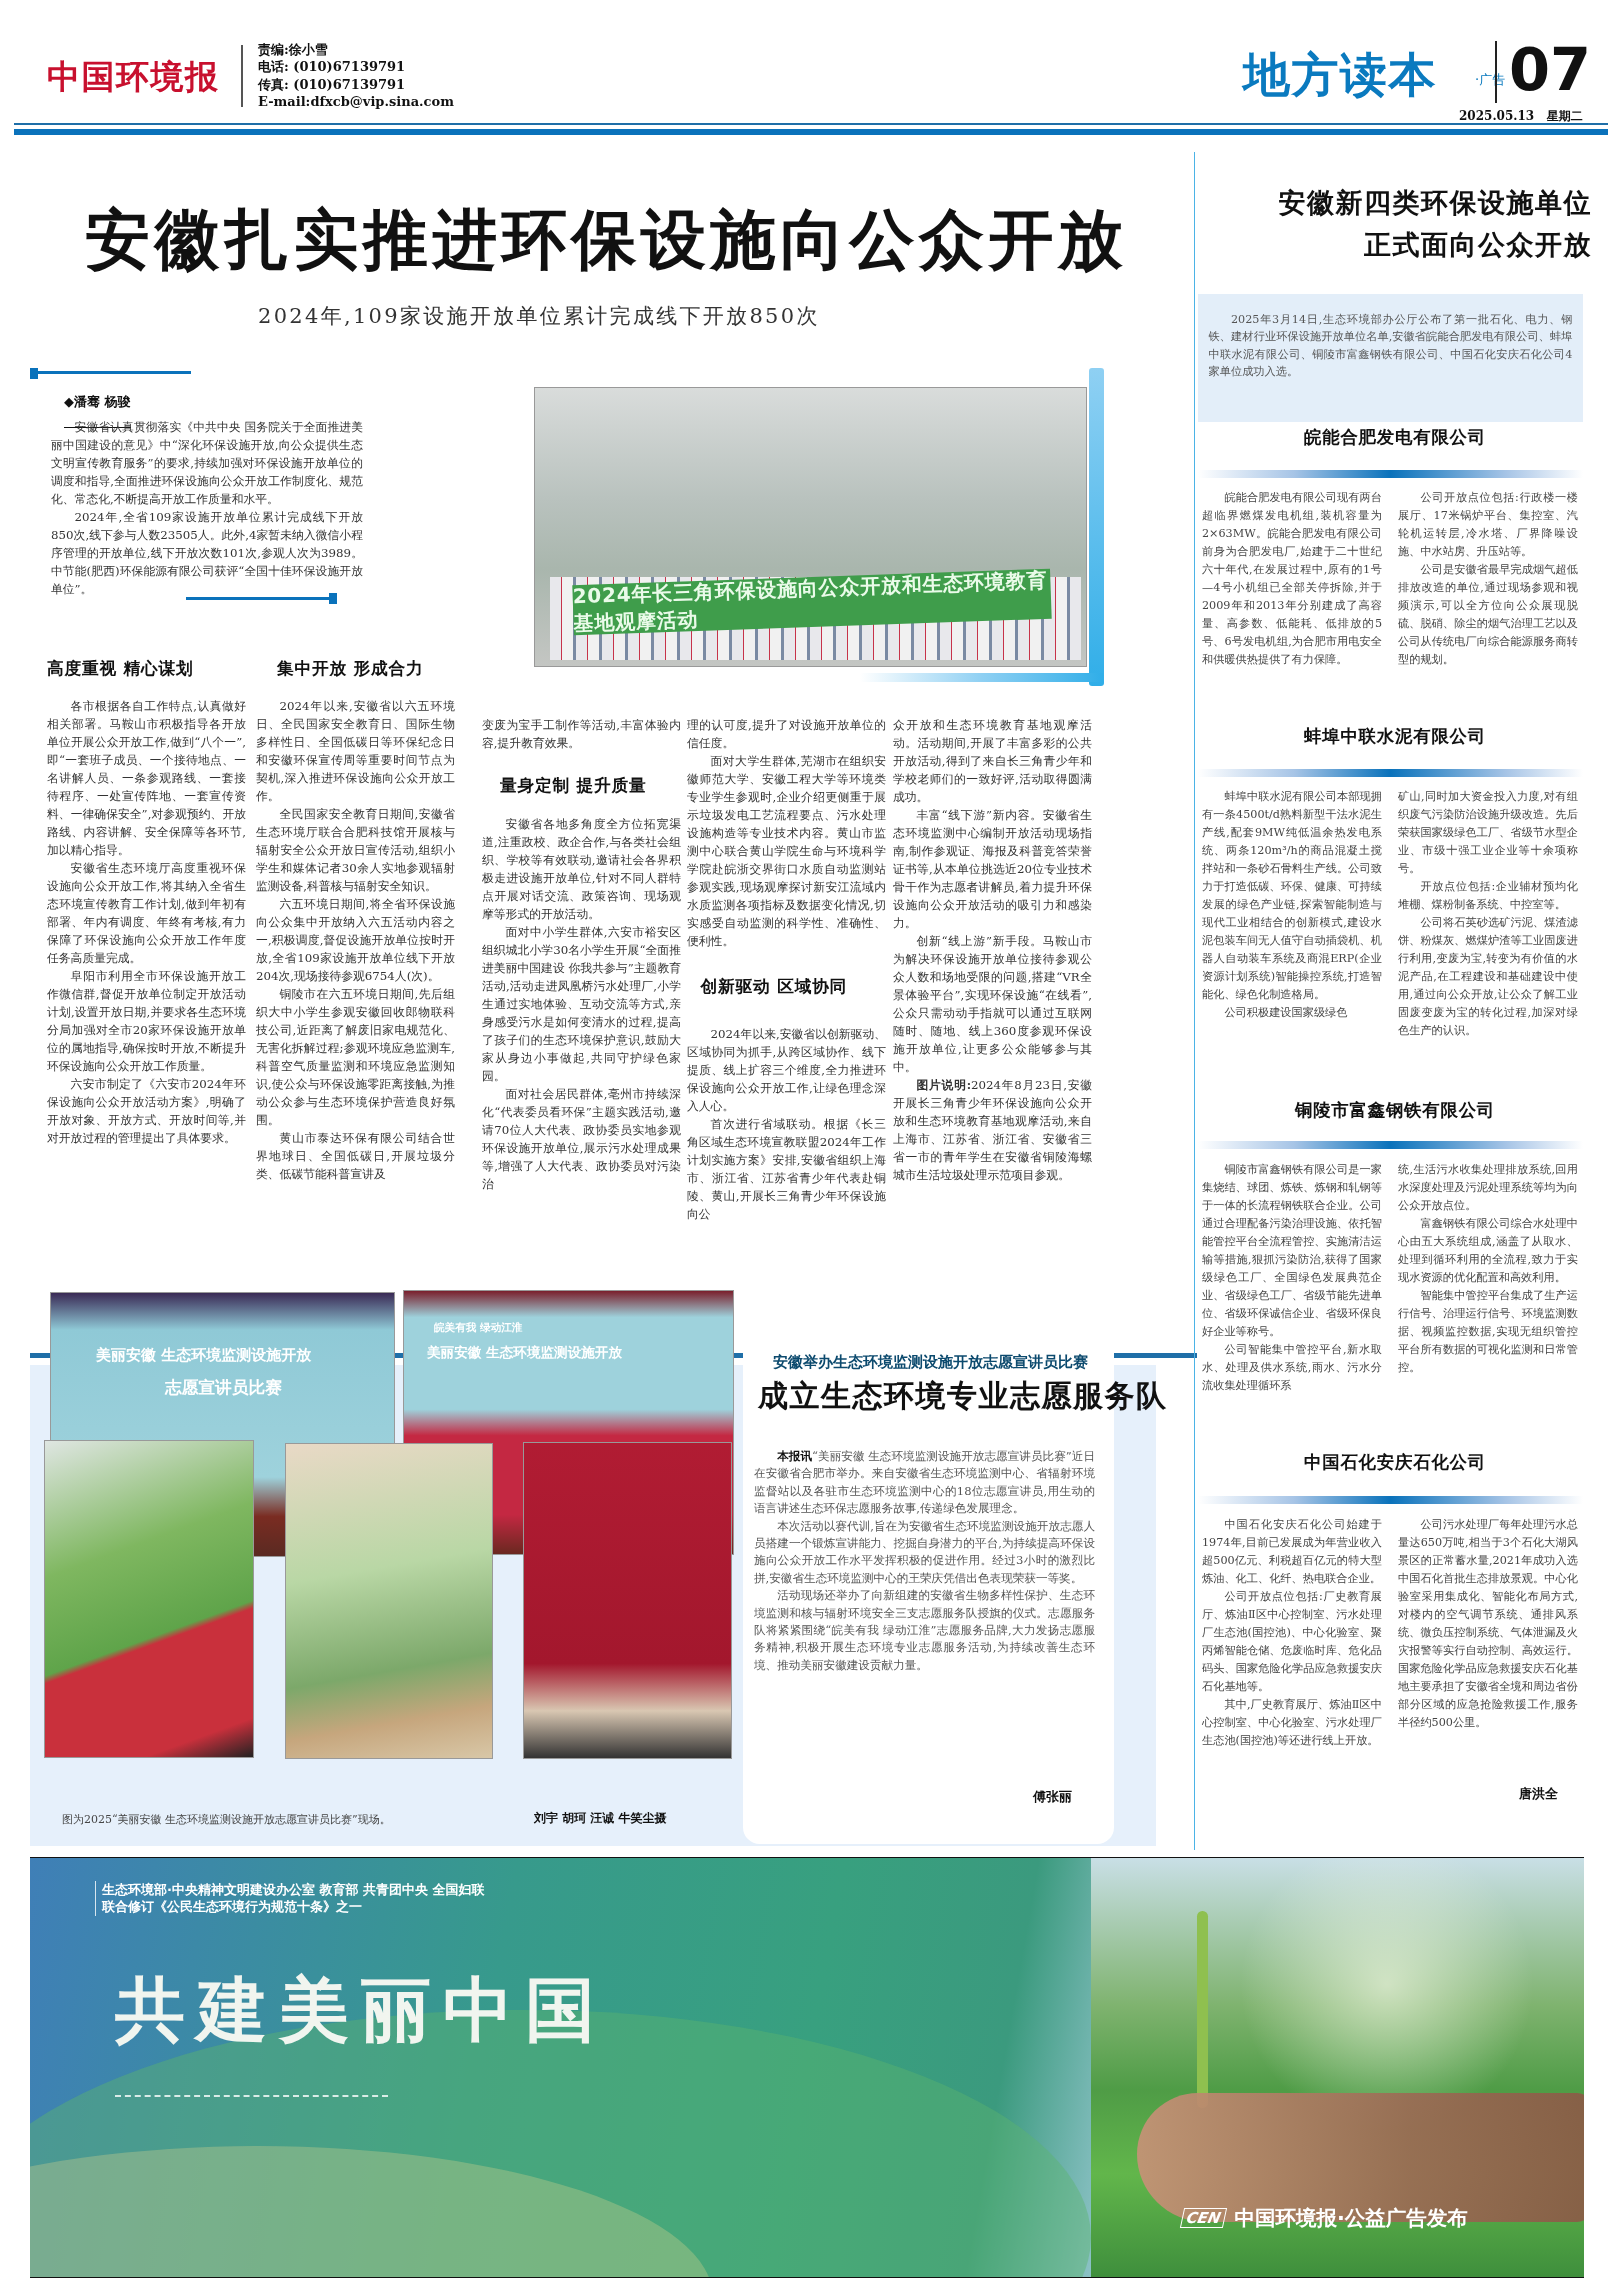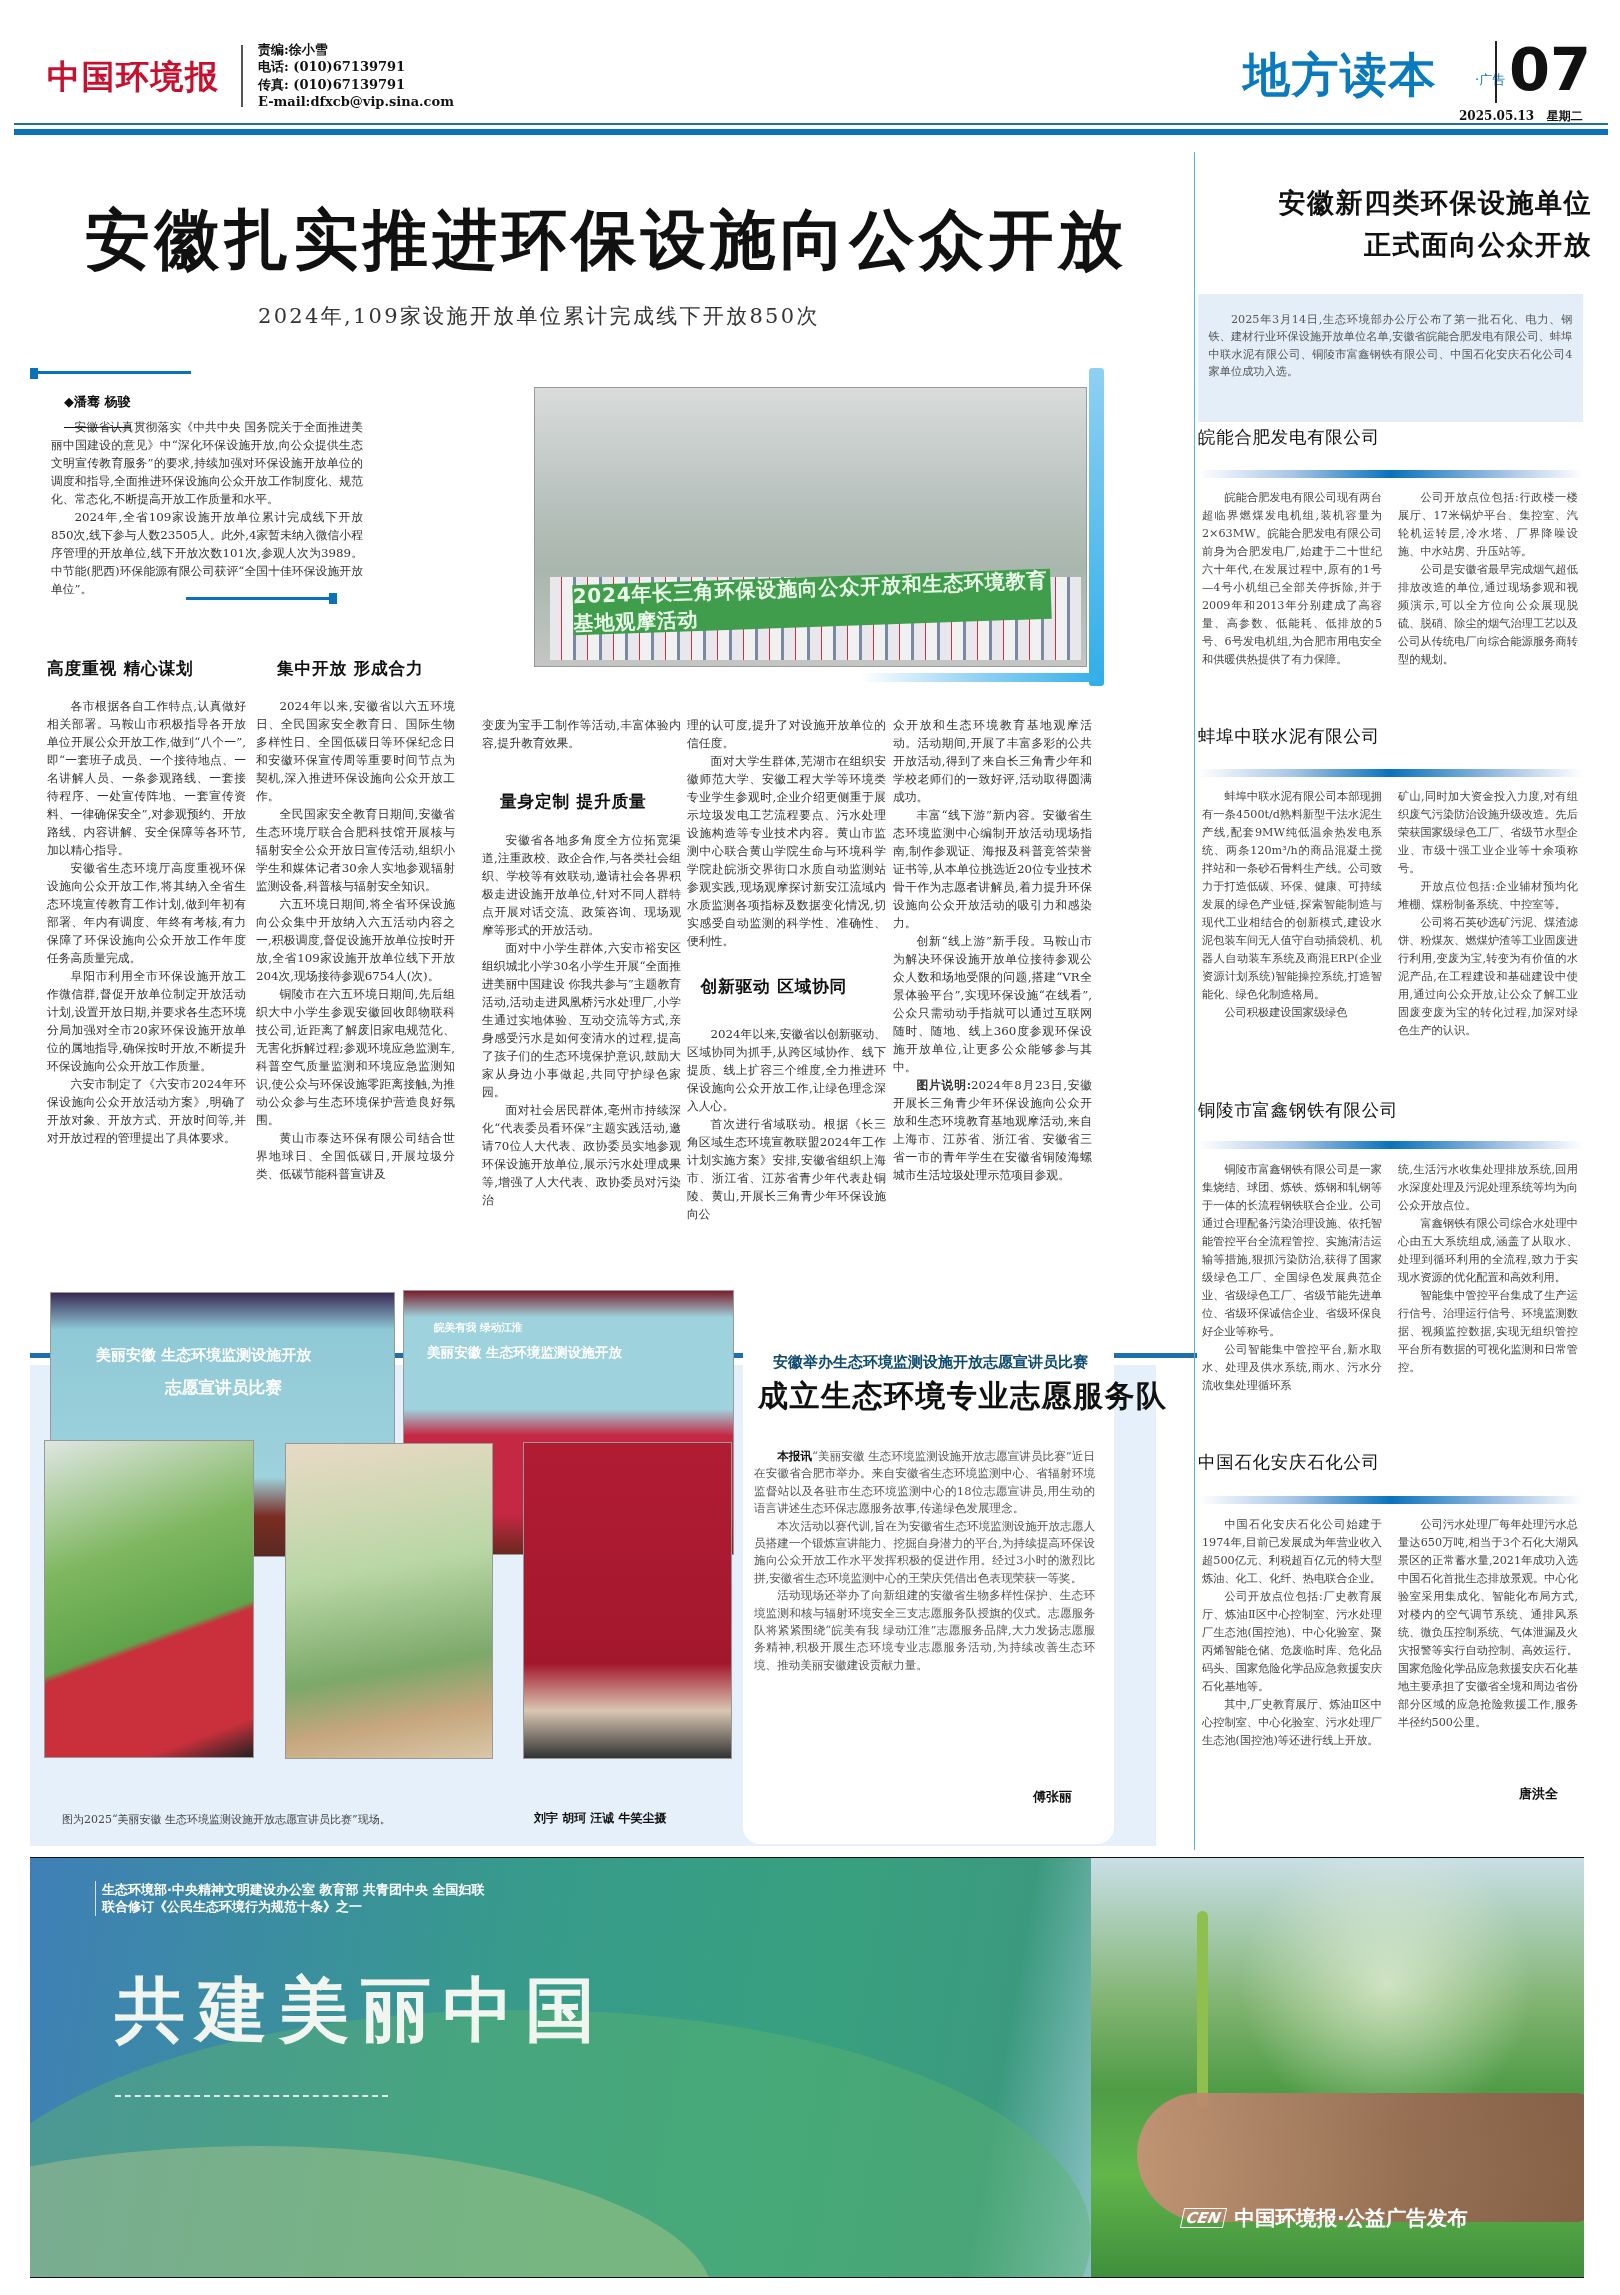--- a/index.html
+++ b/index.html
@@ -37,21 +37,21 @@
   .crowd{position:absolute;left:15px;bottom:6px;width:531px;height:83px;background:repeating-linear-gradient(90deg,#e8e8ec 0 10.6px,#c7334a 10.6px 12px,#f1f1f1 12px 23px,#7a8aa3 23px 26px)}
   
   .h3{font-size:16.7px;font-weight:bold;color:#111;font-family:"DejaVu Sans",sans-serif;letter-spacing:0.8px}
   .col{position:absolute;width:199px}
   
   .blue-rule{left:30px;top:1353px;width:1167px;height:4.5px;background:#1f6fa8}
   
   .rc-title{left:1198px;top:182px;width:394px;text-align:right;font-size:27px;font-weight:bold;color:#111;line-height:42px;letter-spacing:1.5px}
   .rc-intro{left:1198px;top:294px;width:385px;height:128px;background:#e3eef9;padding:16.7px 10.6px 0 10.6px}
   .rc-intro .body{font-size:11.2px;line-height:17.4px;color:#555}
-  .co-title{width:394px;font-size:17.4px;font-weight:normal;color:#111;letter-spacing:0.8px}
+  .co-title{width:394px;text-align:center;font-size:17.4px;font-weight:bold;color:#111;letter-spacing:0.8px}
   .grad-rule{height:7.6px;width:385px;background:linear-gradient(90deg,#fff 0%,#a6c4e6 25%,#0a72bb 50%,#a6c4e6 80%,#fff 100%)}
   .rcol{position:absolute;width:180px}
   .rcol .body{font-size:11.2px;line-height:18px;color:#444}
   .vline{left:1194px;top:152px;width:0.8px;height:1698px;background:#4bb3e6}
   
   .vol-bg{left:30px;top:1365px;width:1126px;height:481px;background:#e6f0fb}
   .vol-card{left:743px;top:1294px;width:371px;height:550px;background:#fff;border-radius:16.7px}
   .vol-kicker{left:773px;top:1353px;font-size:15px;font-weight:bold;color:#0c4a6e;font-family:"DejaVu Sans",sans-serif}
   .vol-title{left:758px;top:1376px;font-size:30px;font-weight:900;color:#111;letter-spacing:1.5px}
   .vol-text{left:754px;top:1448px;width:341px}
@@ -123,21 +123,21 @@
 </div>
 <div class="col body" style="left:256px;top:697px">
   <p>2024年以来,安徽省以六五环境日、全民国家安全教育日、国际生物多样性日、全国低碳日等环保纪念日和安徽环保宣传周等重要时间节点为契机,深入推进环保设施向公众开放工作。</p>
   <p>全民国家安全教育日期间,安徽省生态环境厅联合合肥科技馆开展核与辐射安全公众开放日宣传活动,组织小学生和媒体记者30余人实地参观辐射监测设备,科普核与辐射安全知识。</p>
   <p>六五环境日期间,将全省环保设施向公众集中开放纳入六五活动内容之一,积极调度,督促设施开放单位按时开放,全省109家设施开放单位线下开放204次,现场接待参观6754人(次)。</p>
   <p>铜陵市在六五环境日期间,先后组织大中小学生参观安徽回收郎物联科技公司,近距离了解废旧家电规范化、无害化拆解过程;参观环境应急监测车,科普空气质量监测和环境应急监测知识,使公众与环保设施零距离接触,为推动公众参与生态环境保护营造良好氛围。</p>
   <p>黄山市泰达环保有限公司结合世界地球日、全国低碳日,开展垃圾分类、低碳节能科普宣讲及</p>
 </div>
 <div class="col body" style="left:482px;top:716px">
   <div>变废为宝手工制作等活动,丰富体验内容,提升教育效果。</div>
-  <div class="h3" style="margin:40px 0 21px 18px">量身定制 提升质量</div>
+  <div class="h3" style="margin:24px 0 21px 18px">量身定制 提升质量</div>
   <p>安徽省各地多角度全方位拓宽渠道,注重政校、政企合作,与各类社会组织、学校等有效联动,邀请社会各界积极走进设施开放单位,针对不同人群特点开展对话交流、政策咨询、现场观摩等形式的开放活动。</p>
   <p>面对中小学生群体,六安市裕安区组织城北小学30名小学生开展“全面推进美丽中国建设 你我共参与”主题教育活动,活动走进凤凰桥污水处理厂,小学生通过实地体验、互动交流等方式,亲身感受污水是如何变清水的过程,提高了孩子们的生态环境保护意识,鼓励大家从身边小事做起,共同守护绿色家园。</p>
   <p>面对社会居民群体,亳州市持续深化“代表委员看环保”主题实践活动,邀请70位人大代表、政协委员实地参观环保设施开放单位,展示污水处理成果等,增强了人大代表、政协委员对污染治</p>
 </div>
 <div class="col body" style="left:687px;top:716px">
   <div>理的认可度,提升了对设施开放单位的信任度。</div>
   <p>面对大学生群体,芜湖市在组织安徽师范大学、安徽工程大学等环境类专业学生参观时,企业介绍更侧重于展示垃圾发电工艺流程要点、污水处理设施构造等专业技术内容。黄山市监测中心联合黄山学院生命与环境科学学院赴皖浙交界街口水质自动监测站参观实践,现场观摩探讨新安江流域内水质监测各项指标及数据变化情况,切实感受自动监测的科学性、准确性、便利性。</p>
   <div class="h3" style="margin:27px 0 30px 13.6px">创新驱动 区域协同</div>
   <p>2024年以来,安徽省以创新驱动、区域协同为抓手,从跨区域协作、线下提质、线上扩容三个维度,全力推进环保设施向公众开放工作,让绿色理念深入人心。</p>
   <p>首次进行省域联动。根据《长三角区域生态环境宣教联盟2024年工作计划实施方案》安排,安徽省组织上海市、浙江省、江苏省青少年代表赴铜陵、黄山,开展长三角青少年环保设施向公</p>

